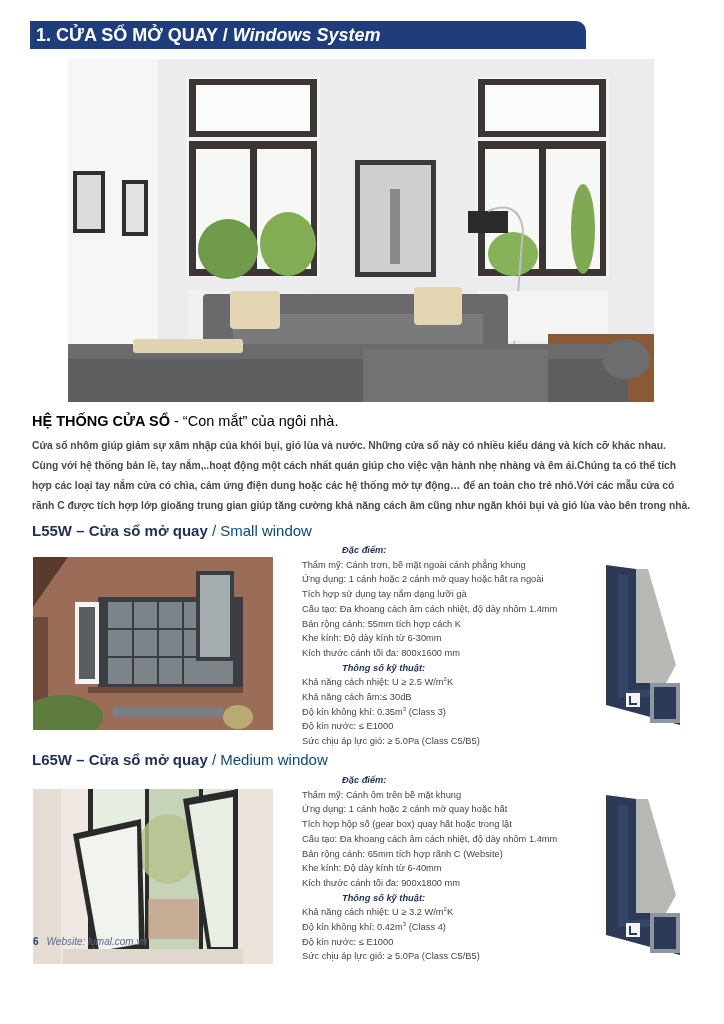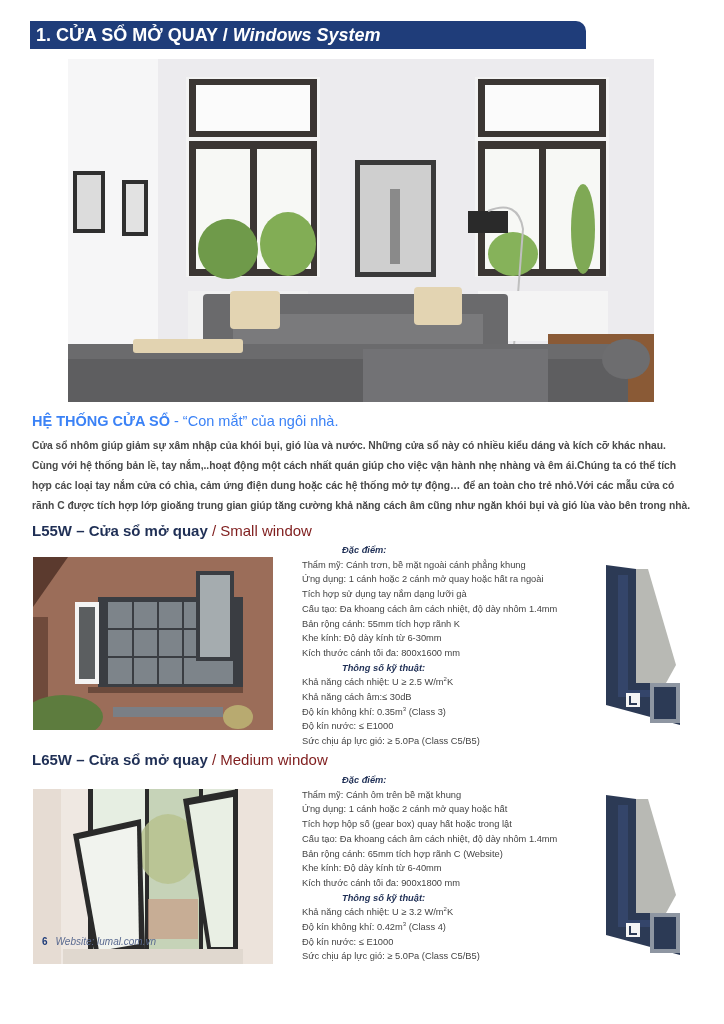--- a/index.html
+++ b/index.html
@@ -1,31 +1,31 @@
 <!DOCTYPE html>
 <html><head>
 <meta charset="utf-8">
 <style>
   html,body{margin:0;padding:0;background:#ffffff;}
   body{width:724px;height:1024px;position:relative;overflow:hidden;font-family:"Liberation Sans",sans-serif;color:#333;}
   .header-band{position:absolute;left:30px;top:21px;width:556px;height:28px;background:#1f3d7a;border-top-right-radius:10px;}
   .header-title{position:absolute;left:36px;top:25px;font-size:18px;font-weight:bold;color:#fff;white-space:nowrap;text-align:center;}
   .header-title .it{font-style:italic;}
   .hero{position:absolute;left:68px;top:59px;width:586px;height:343px;overflow:hidden;background:#e9e9eb;}
-  .intro-title{position:absolute;left:32px;top:413px;font-size:14.5px;color:#3b82f6;white-space:nowrap;}
+  .intro-title{position:absolute;left:32px;top:413px;font-size:14.5px;color:#000000;white-space:nowrap;}
   .intro-title b{font-weight:bold;}
   .intro-body{position:absolute;left:32px;top:436px;width:660px;font-size:10.3px;line-height:20px;color:#4a4a4a;font-weight:bold;}
   .prod-title{position:absolute;left:32px;font-size:15px;color:#1f3d7a;white-space:nowrap;}
   .prod-title b{font-weight:bold;color:#1f2f55;}
-  .prod-title span.rest{color:#7f1d1d;}
+  .prod-title span.rest{color:#0c4a6e;}
   .photo{position:absolute;overflow:hidden;}
   .specs{position:absolute;left:302px;font-size:9.3px;line-height:14.7px;color:#444;width:290px;}
   .specs .sh{font-weight:bold;font-style:italic;color:#1f2f55;margin-left:40px;}
   .profile{position:absolute;}
-  .footer{position:absolute;left:33px;top:936px;font-size:10px;color:#555;white-space:nowrap;padding-left:9px;}
+  .footer{position:absolute;left:33px;top:936px;font-size:10px;color:#555;white-space:nowrap;}
   .footer .pg{font-weight:bold;color:#1f3d7a;margin-right:8px;}
   .footer .web{font-style:italic;color:#5a6a90;}
   sup{font-size:6px;vertical-align:super;line-height:0;}
 </style>
 </head>
 <body>
 
 <div class="header-band"></div>
 <div class="header-title"><span>1. CỬA SỔ MỞ QUAY / </span><span class="it">Windows System</span></div>
 
@@ -114,21 +114,21 @@
     <ellipse cx="205" cy="160" rx="15" ry="12" fill="#c5c57a" opacity="0.7"></ellipse>
   </svg>
 </div>
 
 <div class="specs" style="top:543px;">
   <div class="sh">Đặc điểm:</div>
   <div>Thẩm mỹ: Cánh trơn, bề mặt ngoài cánh phẳng khung</div>
   <div>Ứng dụng: 1 cánh hoặc 2 cánh mở quay hoặc hất ra ngoài</div>
   <div>Tích hợp sử dụng tay nắm dạng lưỡi gà</div>
   <div>Cấu tạo: Đa khoang cách âm cách nhiệt, độ dày nhôm 1.4mm</div>
-  <div>Bản rộng cánh: 55mm tích hợp rãnh K</div>
+  <div>Bản rộng cánh: 55mm tích hợp cách K</div>
   <div>Khe kính: Độ dày kính từ 6-30mm</div>
   <div>Kích thước cánh tối đa: 800x1600 mm</div>
   <div class="sh">Thông số kỹ thuật:</div>
   <div><span>Khả năng cách nhiệt: U ≥ 2.5 W/m</span><sup>2</sup><span>K</span></div>
   <div><span>Khả năng cách âm:≤ 30dB</span></div>
   <div><span>Độ kín không khí: 0.35m</span><sup>3</sup><span> (Class 3)</span></div>
   <div><span>Độ kín nước: ≤ E1000</span></div>
   <div><span>Sức chịu áp lực gió: ≥ 5.0Pa (Class C5/B5)</span></div>
 </div>
 

